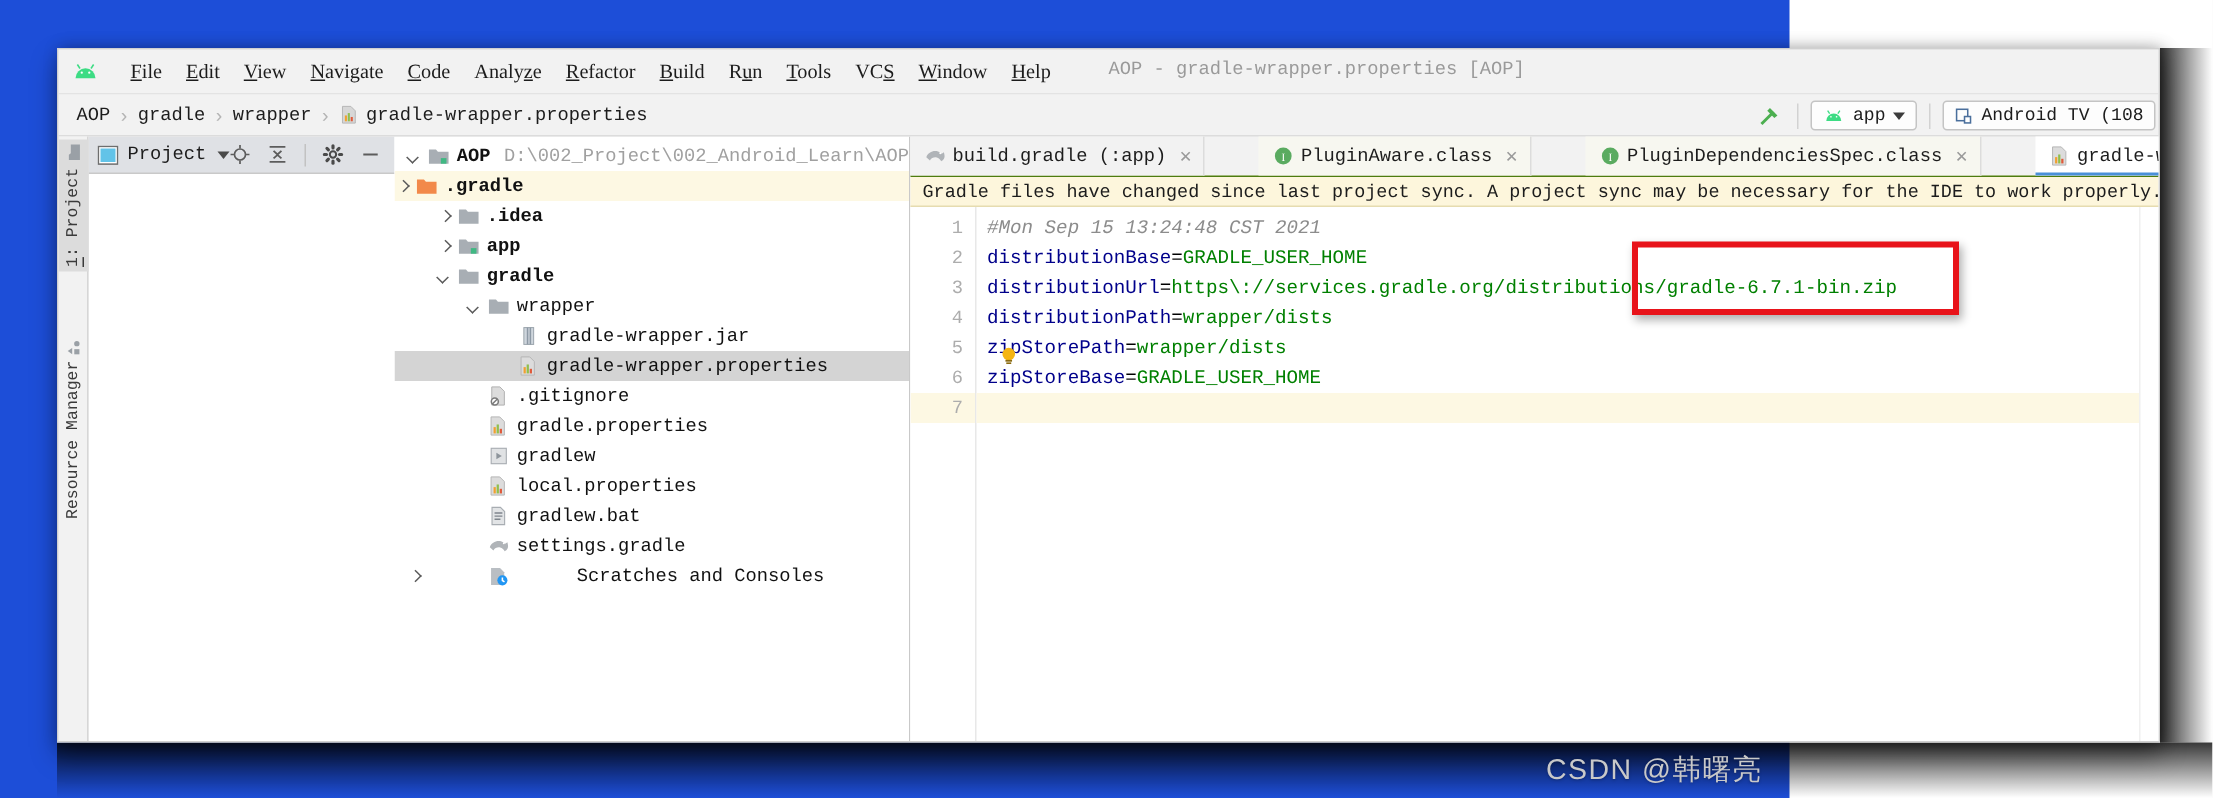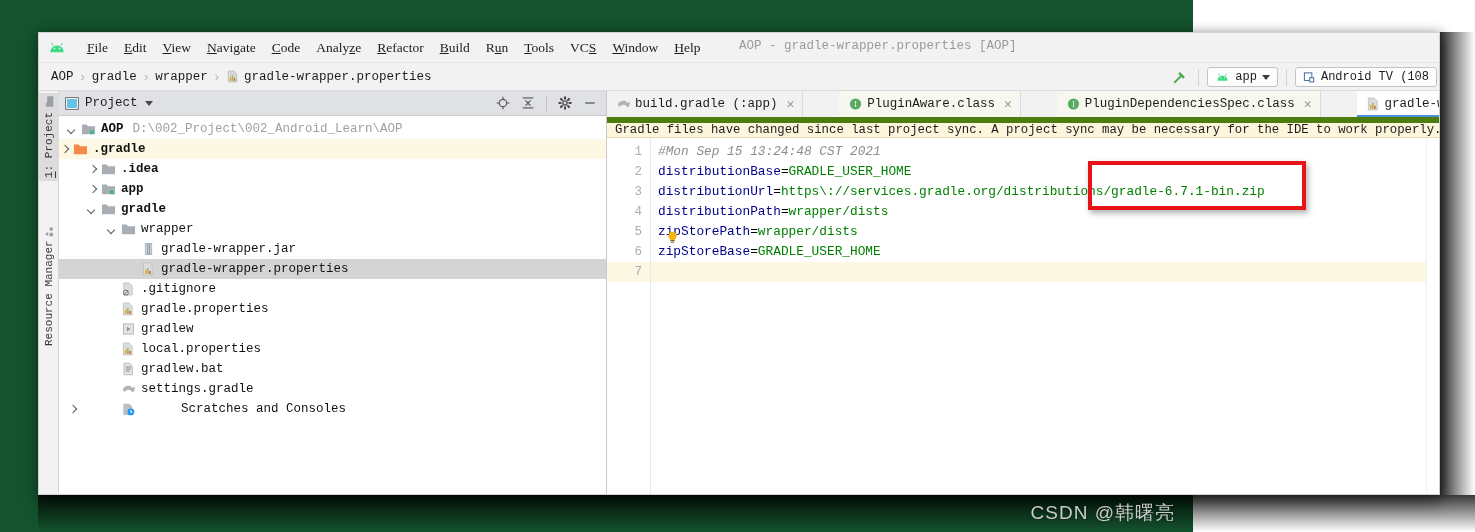--- a/index.html
+++ b/index.html
@@ -3,21 +3,21 @@
 <meta charset="utf-8">
 <style>
   * { box-sizing: border-box; }
   html, body {
     margin: 0; padding: 0;
     width: 1475px; height: 532px;
     overflow: hidden;
     background: #ffffff;
     font-family: "Liberation Sans", sans-serif;
   }
-  #root { position: relative; width: 1193px; height: 532px; background: #14532d; }
+  #root { position: relative; width: 1193px; height: 532px; background: #1d4ed8; }
 
   
   #ide {
     position: absolute; left: 38px; top: 32px;
     width: 1402px; height: 463px;
     background: #f2f2f2;
     border: 1px solid #d0d0d0;
     overflow: hidden;
     box-shadow: 0 8px 16px rgba(0,0,0,0.35), 2px 0 10px rgba(0,0,0,0.30);
   }
@@ -99,21 +99,21 @@
     font-family: "Liberation Mono", monospace; font-size: 11px; color: #3a3a3a;
     display: flex; align-items: center; justify-content: center; gap: 4px;
     white-space: nowrap;
   }
   .vlabel.sel { background: #dcdcdc; }
   .vlabel u { text-decoration: underline; }
 
   
   .project-panel {
     width: 548px; background: #ffffff; flex: none;
-    display: flex; flex-direction: column;
+    display: flex; 
     border-right: 1px solid #c9c9c9;
   }
   .panel-head {
     height: 25px; background: #dfe1e5;
     display: flex; align-items: center; padding: 0 6px;
     border-bottom: 1px solid #c9c9c9; flex: none;
   }
   .panel-head .ptitle {
     font-family: "Liberation Mono", monospace; font-size: 12.5px; color: #1c1c1c;
     margin-left: 6px;
@@ -162,21 +162,21 @@
   .tab.active {
     background: #ffffff;
   }
   .tab.active::after {
     content:""; position:absolute; left:0; right:0; bottom:0; height:2px; background:#4a90d9;
   }
   .tab .x { color: #9a9a9a; font-size: 13px; margin-left: 4px; line-height: 1; }
   .tabicon { width: 14px; height: 14px; flex: none; }
 
   .notifybar {
-    background: #fdf6dc; border-top: 6px solid #4d7c0f; border-bottom: 1px solid #e6dcb0;
+    background: #fdf6dc; border-top: 1px solid #4d7c0f; border-bottom: 1px solid #e6dcb0;
     height: 21px; display: flex; align-items: center; padding-left: 8px; flex: none;
     font-family: "Liberation Mono", monospace; font-size: 12.3px; color: #1c1c1c;
     white-space: nowrap;
   }
 
   .code-wrap { flex: 1; display: flex; background: #ffffff; position: relative; overflow: hidden; }
   .gutter {
     width: 44px; background: #ffffff; border-right: 1px solid #e8e8e8;
     flex: none; padding-top: 4px;
   }

